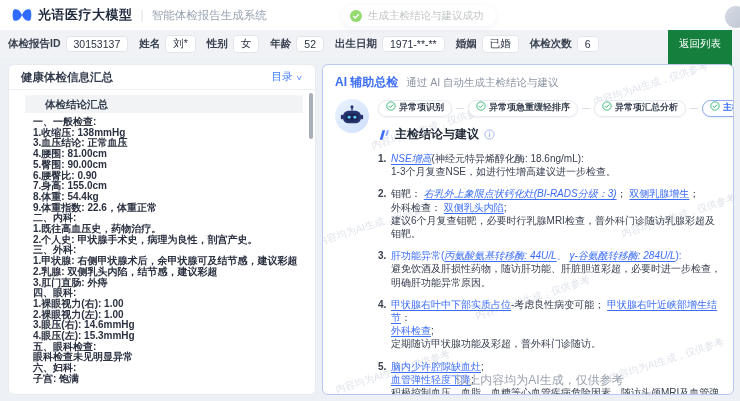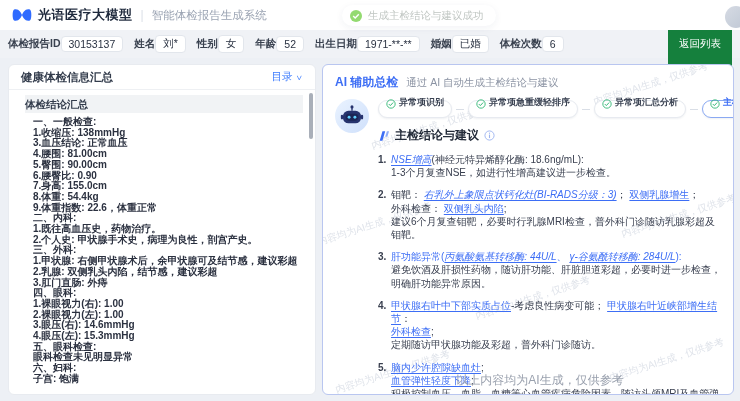--- a/index.html
+++ b/index.html
@@ -14,57 +14,57 @@
   .app-subtitle { font-size:11.5px; color:#9aa3b2; }
   .toast { position:absolute; left:342px; top:5px; height:21px; background:#fff; border-radius:11px;
            box-shadow:0 2px 8px rgba(40,60,100,.10); display:flex; align-items:center; gap:6px;
            padding:0 12px 0 8px; opacity:.62; }
   .toast-text { font-size:10.5px; color:#9aa49e; }
   .user-avatar { position:absolute; right:-7px; top:6px; width:22px; height:22px; border-radius:50%;
                  background:linear-gradient(135deg,#d6dbe4,#bfc7d4); }
 
   
   .patient-bar { height:28px; background:#f0f2f6; display:flex; align-items:center; gap:11px; padding:0 8px; }
-  .pfield { display:flex; align-items:center; }
+  .pfield { display:flex; align-items:center; gap:5px; }
   .pfield .plabel { font-size:10.5px; color:#39414f; font-weight:600; white-space:nowrap; }
   .pfield .pvalue { background:#fff; border:1px solid #e2e6ec; border-radius:4px; padding:1px 7px;
                     font-size:10.5px; color:#2a3242; white-space:nowrap; min-width:20px; text-align:center; }
   .back-btn { margin-left:auto; background:#15803d; color:#fff; font-size:10.5px; border:none;
               border-radius:4px; padding:20px 11px; cursor:pointer; white-space:nowrap; }
 
   
   .main { display:flex; gap:6px; padding:6px 6px 6px 8px; height:343px; }
 
   
   .left-panel { width:308px; background:#fff; border:1px solid #e8ebf0; border-radius:6px;
                 position:relative; overflow:hidden; flex:0 0 auto; }
   .lp-header { height:25px; display:flex; align-items:center; justify-content:space-between;
                padding:0 12px; border-bottom:1px solid #eef0f3; }
   .lp-title { font-size:11.5px; font-weight:700; color:#333c4c; }
   .toc { display:flex; align-items:center; gap:3px; color:#3a7afe; font-size:10.5px; cursor:pointer; }
   .toc .chev { font-size:9px; transform:scaleY(.8); }
   .lp-scrollthumb { position:absolute; right:2px; top:28px; width:4px; height:46px; background:#a9afb9; border-radius:2px; }
   .lp-content { padding:5px 12px 0 16px; }
-  .lp-section { background:#f1f3f5; height:18px; line-height:18px; padding-left:0;
+  .lp-section { background:#f1f3f5; height:18px; line-height:18px; padding-left:20px;
                 font-size:10.5px; font-weight:700; color:#333c4c; margin-bottom:4px; }
   .lp-line { font-size:10px; line-height:10.7px; font-weight:700; color:#2b3140; padding-left:8px; white-space:nowrap; }
 
   
   .right-panel { flex:1; background:#fff; border:1px solid #b9c6f0; border-radius:6px;
                  position:relative; overflow:hidden; padding:9px 12px 8px 12px; }
   .rp-header { display:flex; align-items:baseline; gap:8px; position:relative; z-index:2; }
   .rp-title { font-size:12px; font-weight:700; color:#3d6ef5; }
   .rp-subtitle { font-size:10.5px; color:#8b93a3; }
   .rp-body { display:flex; gap:9px; margin-top:8px; position:relative; z-index:2; }
   .robot { width:34px; height:34px; border-radius:50%; flex:0 0 auto;
            background:linear-gradient(135deg,#eaf3ff,#cfe0fb); display:flex; align-items:center; justify-content:center; }
   .rp-col { flex:1; min-width:0; }
 
   .stepper { display:flex; align-items:center; margin:1px 0 9px 0; }
-  .step-pill { display:inline-flex; align-items:flex-end; gap:3px; height:17px; padding:8px 7px;
+  .step-pill { display:inline-flex; align-items:flex-start; gap:3px; height:17px; padding:0 7px;
                border:1px solid #e7eaf0; border-radius:9px; background:#fff;
                box-shadow:0 1px 2px rgba(30,50,90,.07); font-size:9px; color:#3c4454;
                font-weight:600; white-space:nowrap; }
   .step-pill .chk { color:#34b877; display:inline-flex; }
   .step-pill.active { border-color:#8aa9f2; color:#3d6ef5; }
   .step-conn { flex:1; min-width:8px; border-top:1px solid #d9dee6; margin:0 4px; }
 
   .rp-heading { display:flex; align-items:center; gap:5px; margin:0 0 9px 0; }
   .rp-heading .h-text { font-size:12px; font-weight:700; color:#222a38; }
 

